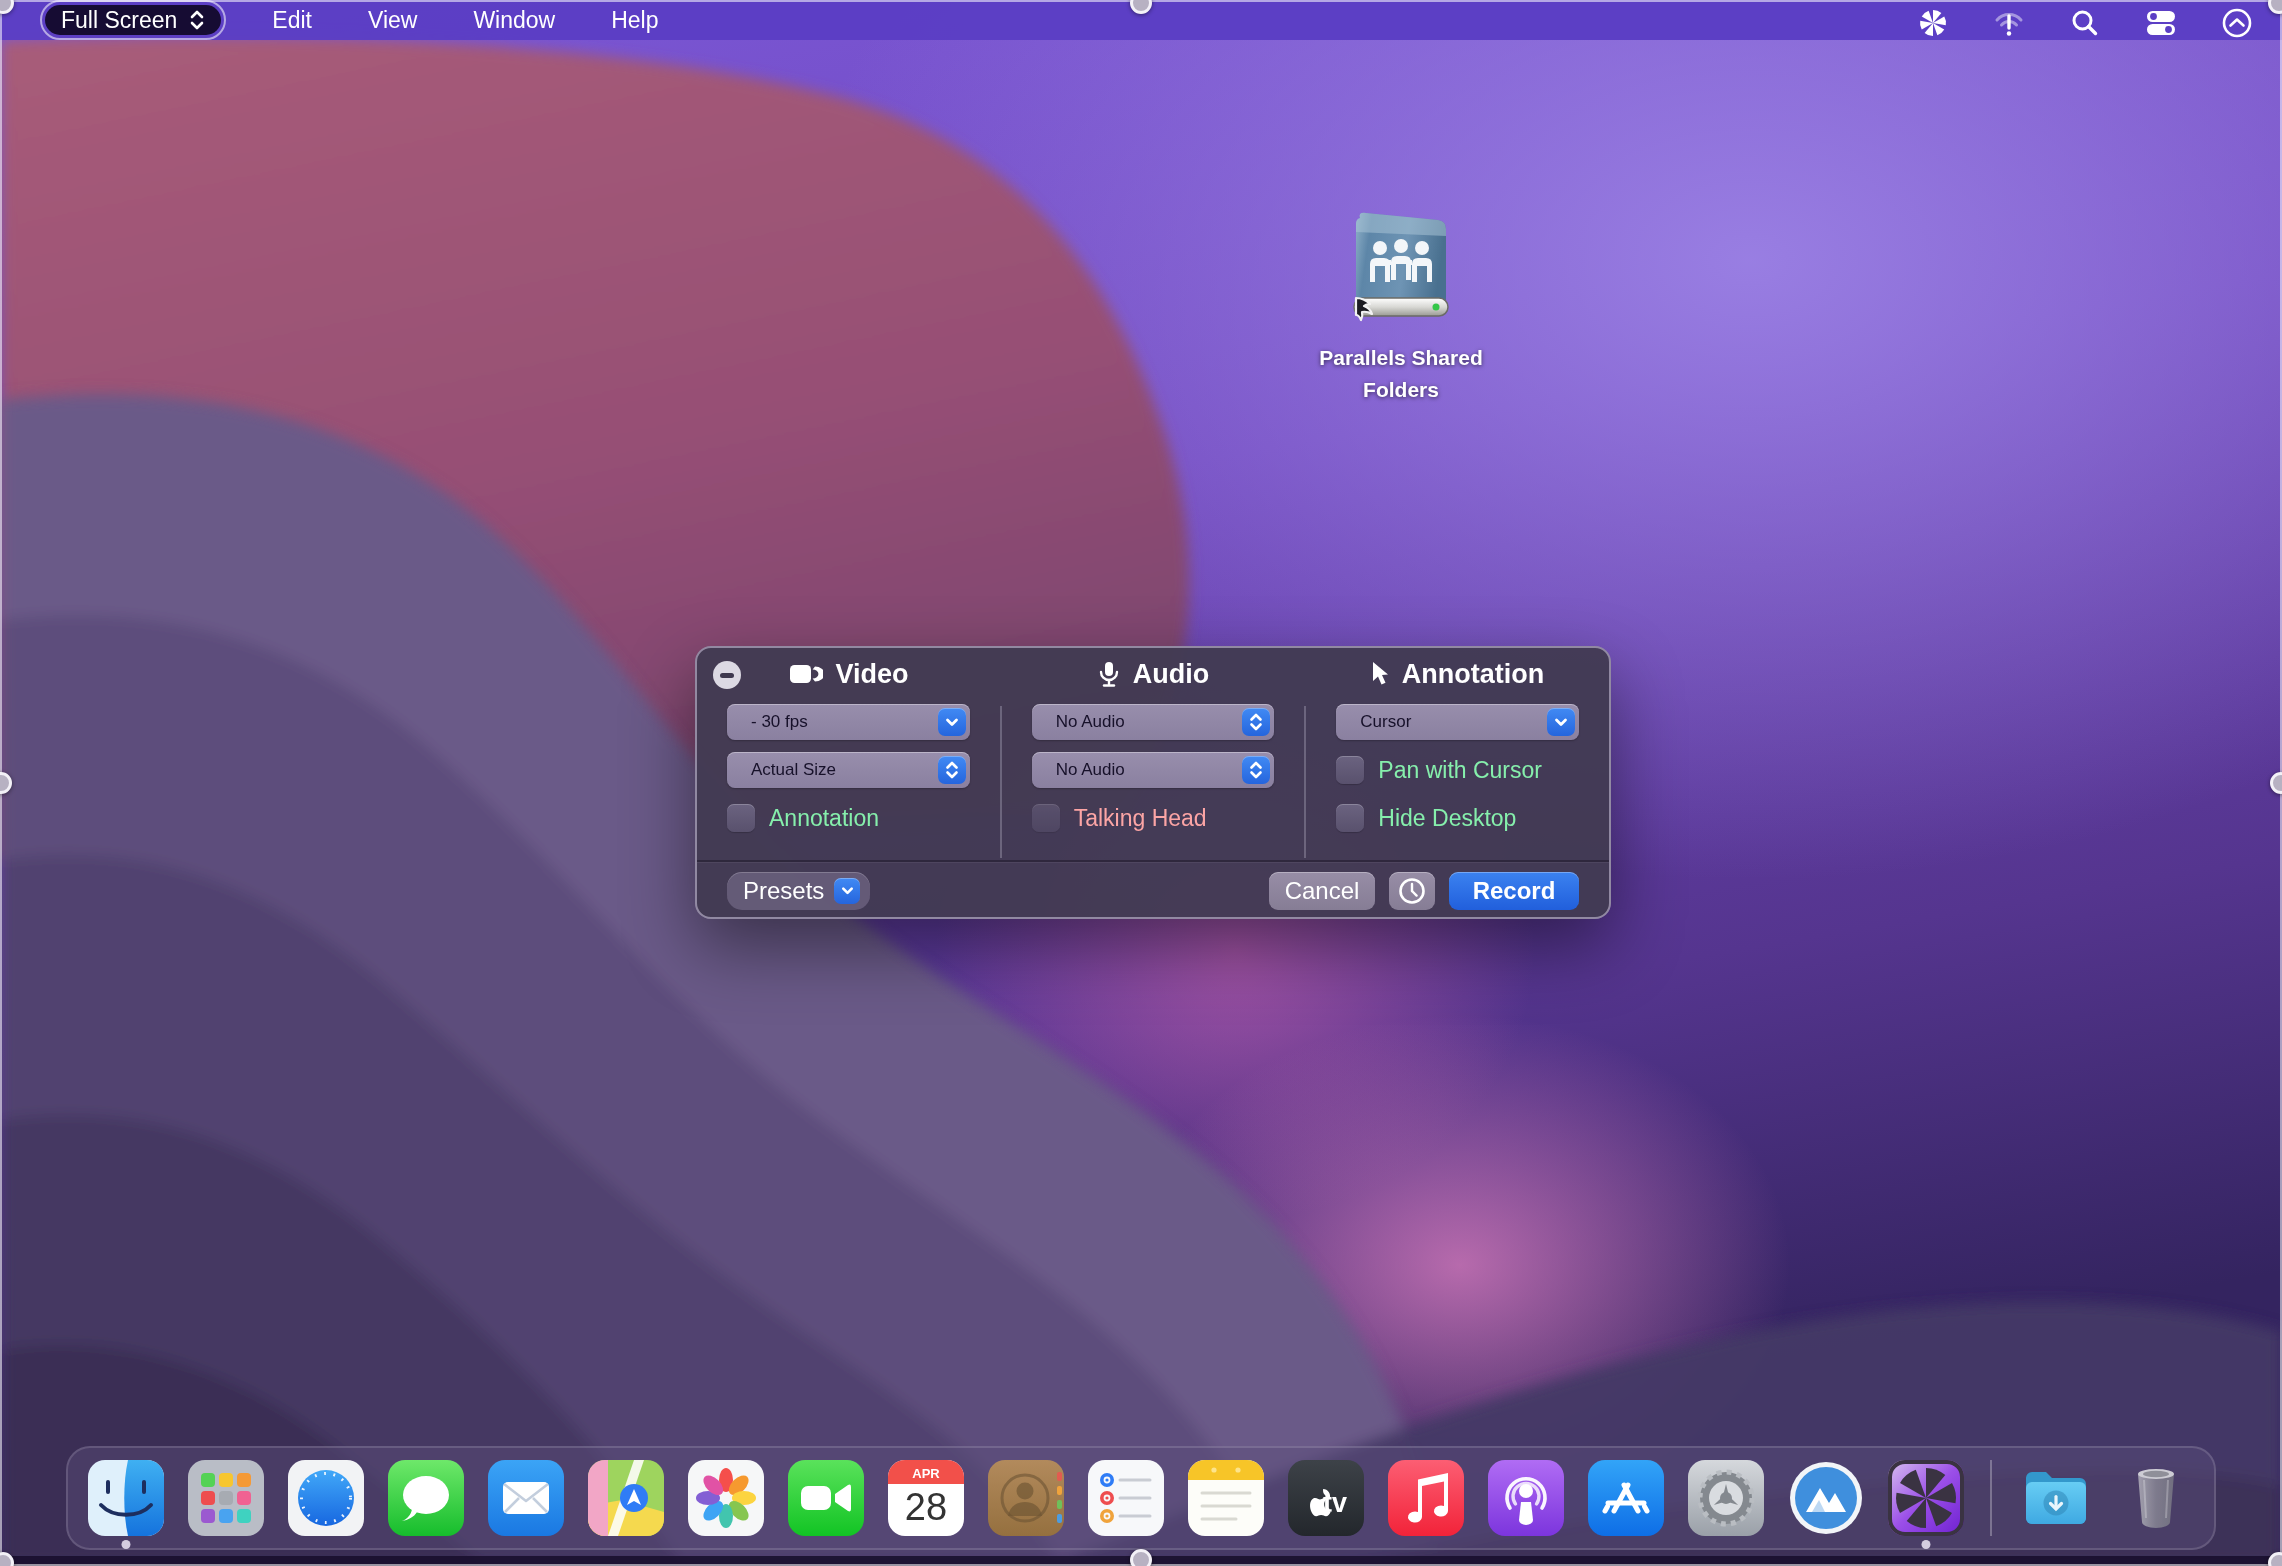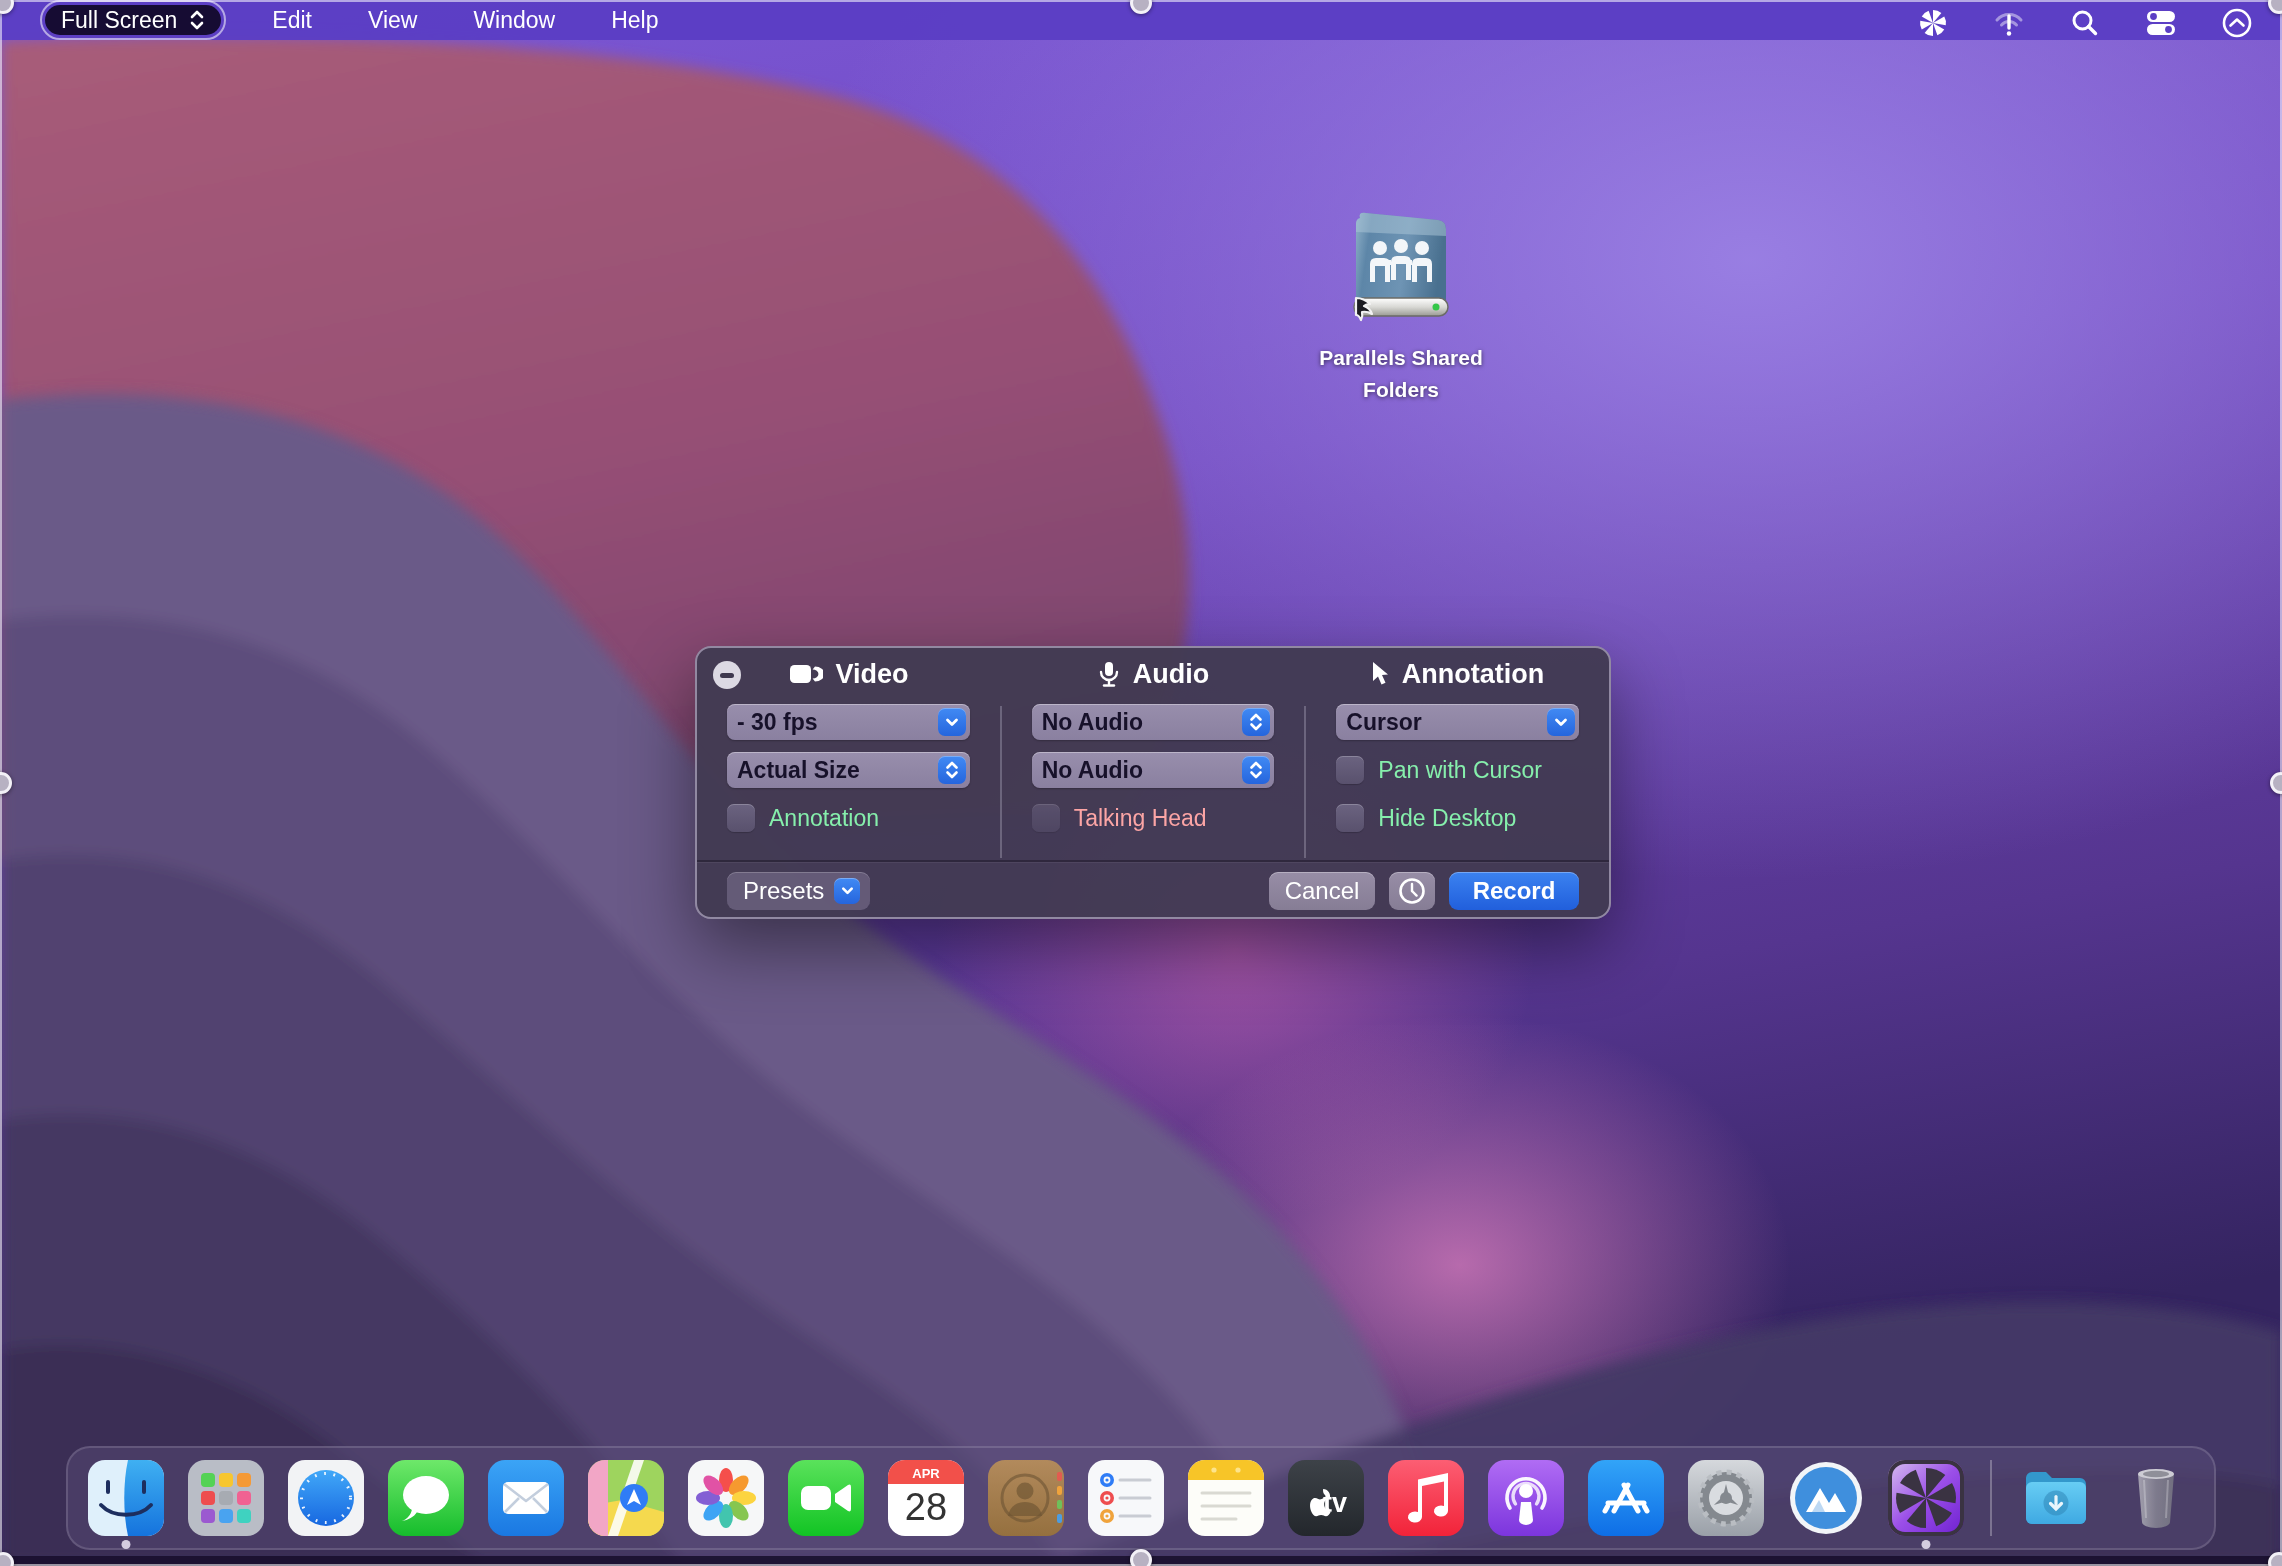--- a/index.html
+++ b/index.html
@@ -42,36 +42,36 @@
   .dlg-head { display:flex; height:52px; align-items:center; }
   .head-cell { flex:1; display:flex; align-items:center; justify-content:center; gap:12px;
                font-size:27px; font-weight:600; }
   .dlg-body { display:flex; height:160px; }
   .col { flex:1; padding:4px 30px 0; }
   .vdiv { width:2px; background:rgba(150,143,165,.5); margin:6px 0 2px; }
   .row { height:36px; margin-bottom:12px; display:flex; align-items:center; }
   .select { width:100%; height:36px; border-radius:8px; display:flex; align-items:center;
             background:linear-gradient(#988eac,#8a80a0); box-shadow:inset 0 1px 0 rgba(255,255,255,.35), 0 1px 2px rgba(0,0,0,.25);
             cursor:pointer; }
-  .select .val { flex:1; font-size:23px; font-weight:700; color:#17112a; padding-left:10px; white-space:nowrap; }
+  .select .val { flex:1; font-size:17px; font-weight:400; color:#17112a; padding-left:24px; white-space:nowrap; }
   .bluebox { width:28px; height:28px; margin-right:4px; border-radius:7px;
              background:linear-gradient(#418af4,#2565dd); display:flex; align-items:center; justify-content:center;
              box-shadow:inset 0 1px 0 rgba(255,255,255,.3); }
   .check { display:flex; align-items:center; cursor:pointer; }
   .box { width:28px; height:28px; border-radius:7px; background:linear-gradient(#6b6380,#59516d);
          box-shadow:inset 0 1px 0 rgba(255,255,255,.22), 0 1px 1px rgba(0,0,0,.2); }
   .check .cl { font-size:23px; color:#86efac; margin-left:14px; }
   .check.disabled .box { opacity:.55; }
   .check.disabled .cl { color:#fca5a5; }
   .dlg-footer { height:59px; border-top:2px solid rgba(22,18,32,.45); box-shadow:inset 0 1px 0 rgba(255,255,255,.06);
                 display:flex; align-items:center; padding:0 30px; }
   .btn { height:38px; border-radius:9px; display:flex; align-items:center; justify-content:center;
          font-size:24px; color:#fff; cursor:pointer; }
   .btn-presets { background:rgba(133,122,153,.5); padding:0 10px 0 16px; gap:10px;
-                 box-shadow:inset 0 1px 0 rgba(255,255,255,.2); }
+                 box-shadow:inset 0 1px 0 rgba(255,255,255,.2);border-radius:15px; }
   .btn-presets .bluebox { width:26px; height:26px; margin:0; }
   .spacer { flex:1; }
   .btn-gray { background:linear-gradient(#978da6,#867d95); box-shadow:inset 0 1px 0 rgba(255,255,255,.3); }
   .btn-cancel { width:106px; margin-right:14px; }
   .btn-clock { width:46px; margin-right:14px; }
   .btn-record { background:linear-gradient(#3b82f0,#215fdc); width:130px; font-weight:600;
                 box-shadow:inset 0 1px 0 rgba(255,255,255,.3); }
 
   
   .dock { position:absolute; left:50%; bottom:16px; transform:translateX(-50%); height:104px; z-index:10;

